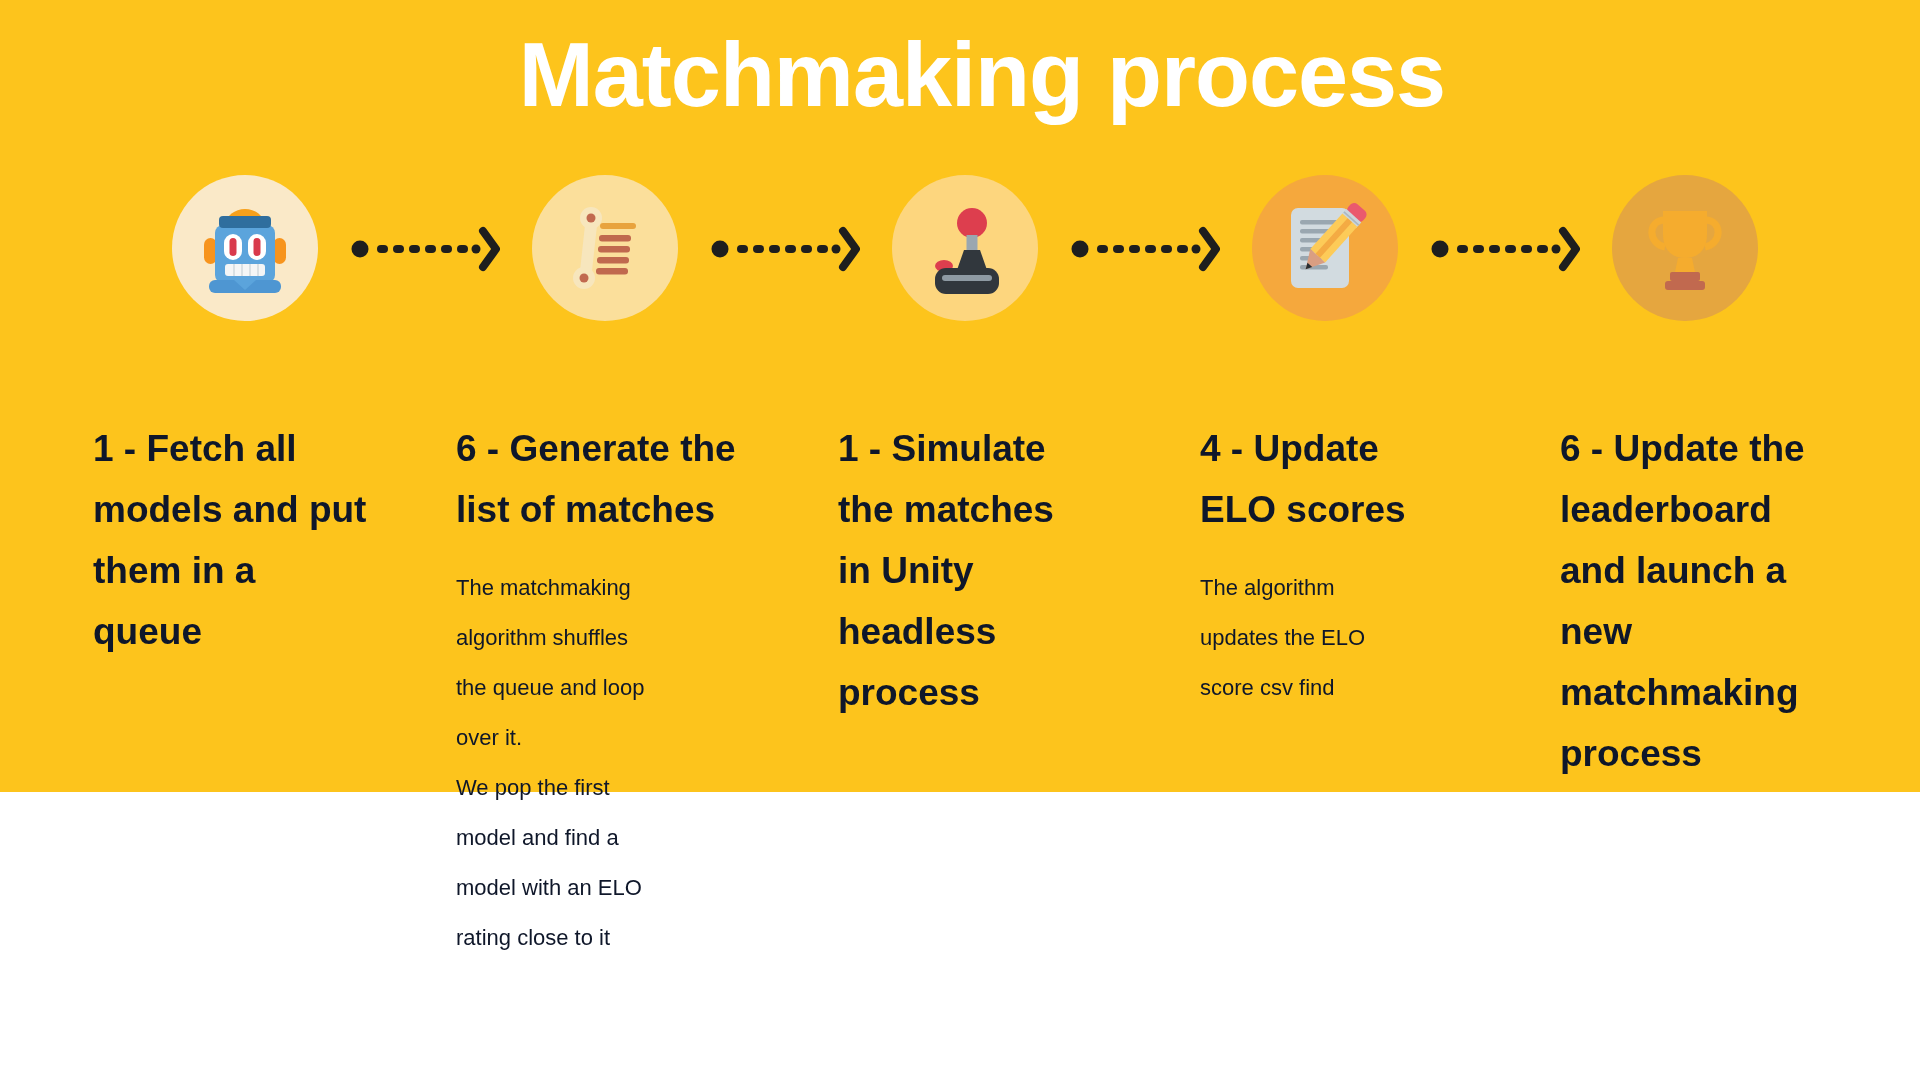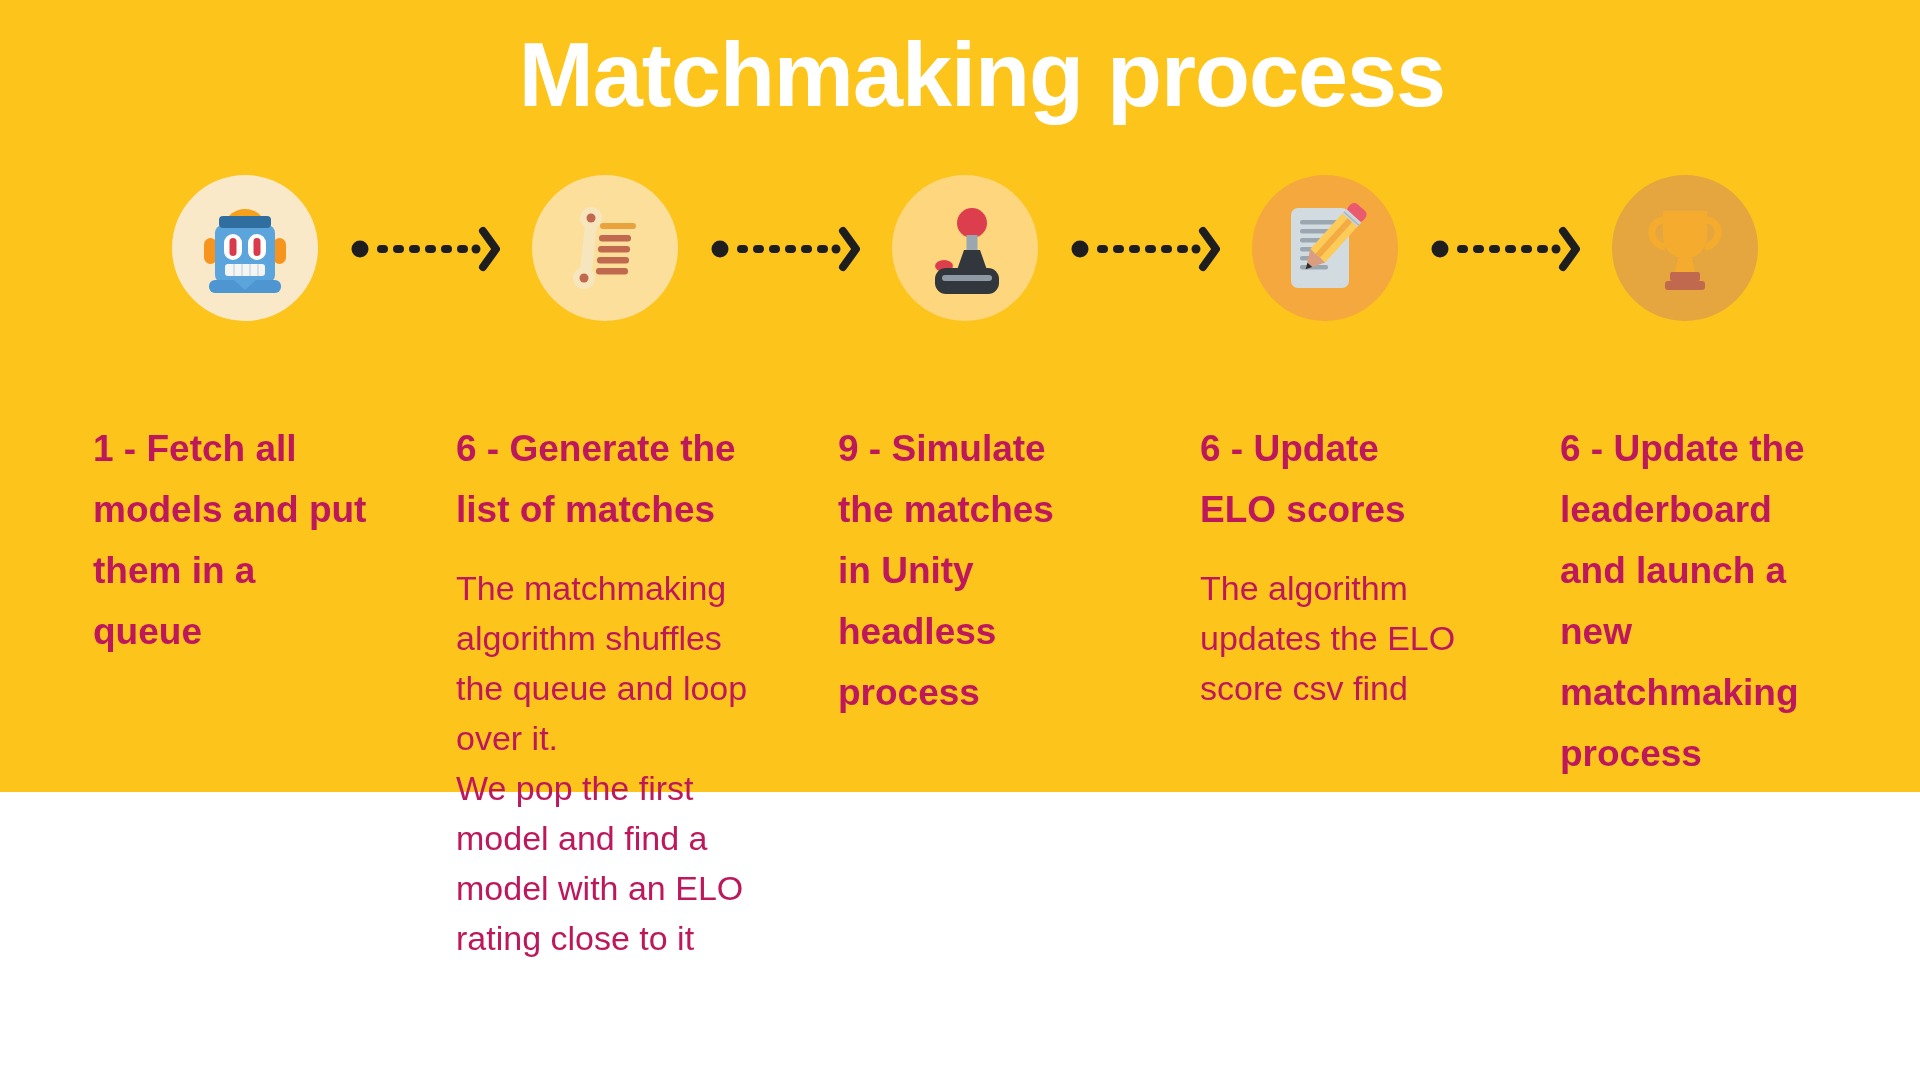--- a/index.html
+++ b/index.html
@@ -17,23 +17,23 @@
     position:absolute; top:175px; width:146px; height:146px; border-radius:50%;
     display:flex; align-items:center; justify-content:center;
   }
   .circle svg { width:100px; height:100px; }
   .c1 { left:172px; }  .c2 { left:532px; }  .c3 { left:892px; }
   .c4 { left:1252px; } .c5 { left:1612px; }
 
   .arrow { position:absolute; top:223px; width:150px; height:52px; }
   .a1 { left:350px; } .a2 { left:710px; } .a3 { left:1070px; } .a4 { left:1430px; }
 
-  .col { position:absolute; top:400px; width:355px; color:#be185d; white-space:pre-line; }
+  .col { position:absolute; top:400px; width:355px; color:#0f172a; white-space:pre-line; }
   .col .h { font-size:37px; font-weight:bold; line-height:61px; }
-  .col .b { font-size:34px; font-weight:normal; line-height:50px; margin-top:5px; }
+  .col .b { font-size:22px; font-weight:normal; line-height:50px; margin-top:5px; }
   .t1 { left:93px; }  .t2 { left:456px; }  .t3 { left:838px; }
   .t4 { left:1200px; } .t5 { left:1560px; width:355px; }
 </style>
 </head>
 <body>
 
 <div class="canvas" style="background: rgb(253, 196, 28);">
 
   <div class="title">Matchmaking process</div>
 
@@ -193,29 +193,29 @@
 algorithm shuffles
 the queue and loop
 over it.
 We pop the first
 model and find a
 model with an ELO
 rating close to it</div>
   </div>
 
   <div class="col t3">
-    <div class="h">9 - Simulate
+    <div class="h">1 - Simulate
 the matches
 in Unity
 headless
 process</div>
   </div>
 
   <div class="col t4">
-    <div class="h">6 - Update
+    <div class="h">4 - Update
 ELO scores</div>
     <div class="b">The algorithm
 updates the ELO
 score csv find</div>
   </div>
 
   <div class="col t5">
     <div class="h">6 - Update the
 leaderboard
 and launch a

